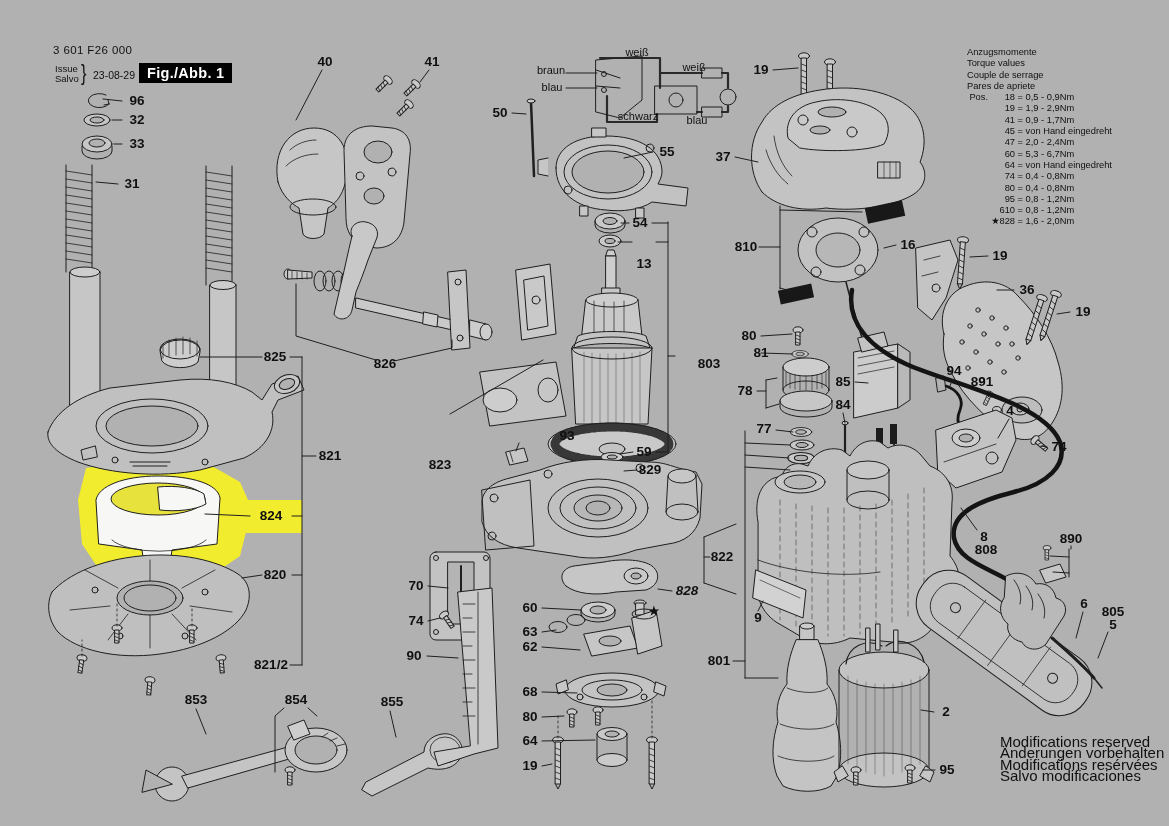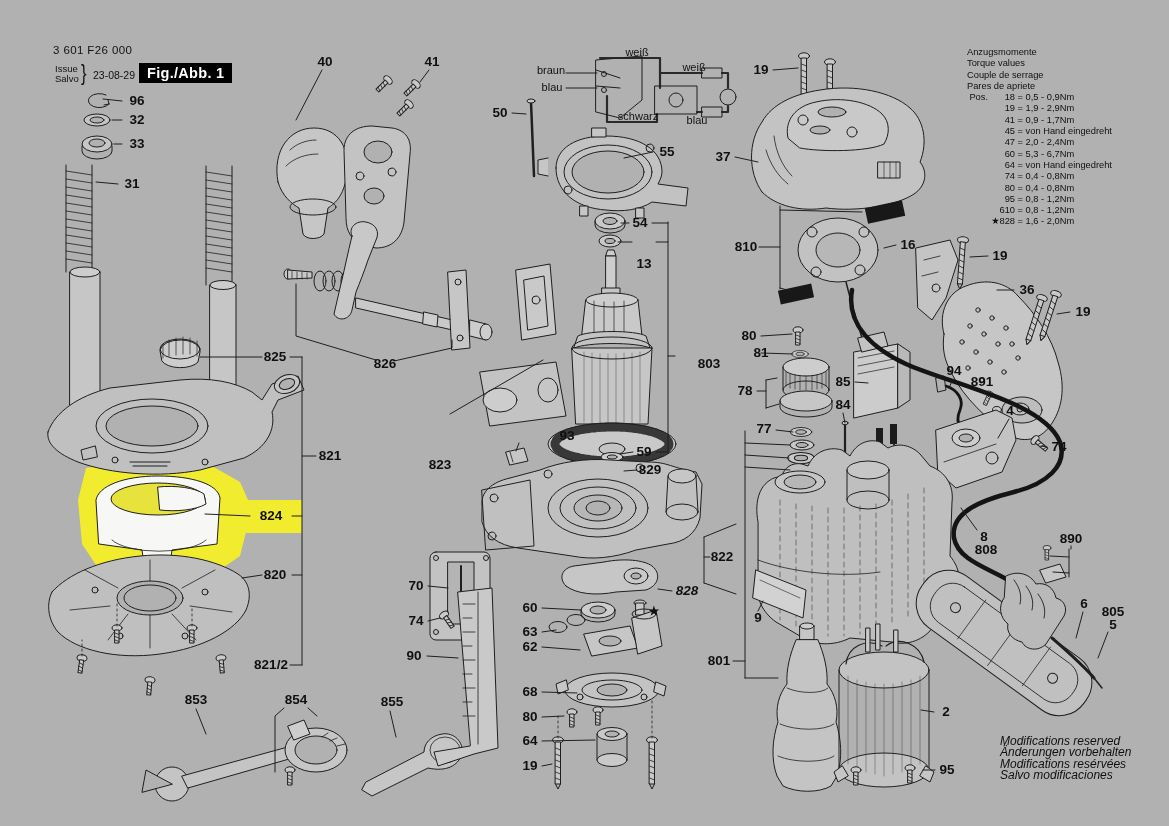--- a/index.html
+++ b/index.html
@@ -15,21 +15,21 @@
   .issue-words{position:absolute;left:55px;top:64px;font-size:9.5px;line-height:9.5px;color:#111;}
   .brace{position:absolute;left:80px;top:60px;font-size:22px;color:#111;transform:scaleX(.75);}
   .date{position:absolute;left:93px;top:69px;font-size:10.5px;color:#111;}
   .fig-box{position:absolute;left:139px;top:63px;background:#000;color:#fff;
            font-weight:bold;font-size:14.5px;padding:2px 8px;letter-spacing:.3px;}
   .torque{position:absolute;left:967px;top:47px;font-size:9.3px;line-height:11.3px;color:#101010;}
   .trow{display:flex;}
   .tpre{width:21px;white-space:pre;text-align:right;}
   .tpos{width:27px;text-align:right;white-space:pre;}
   .tval{white-space:pre;}
-  .mods{position:absolute;left:1000px;top:736px;font-size:12px;line-height:11.3px;color:#101010;font-style:italic;}
+  .mods{position:absolute;left:1000px;top:736px;font-size:15px;line-height:11.3px;color:#101010;}
 </style>
 </head>
 <body>
 
 <div class="stage">
 
 <svg class="art" width="1169" height="826" viewBox="0 0 1169 826">
   <defs>
     <g id="scr-s" stroke="#1f1f1f" stroke-width="1" fill="#c9c9c9">
       <ellipse cx="0" cy="0" rx="5" ry="3.2"></ellipse>

